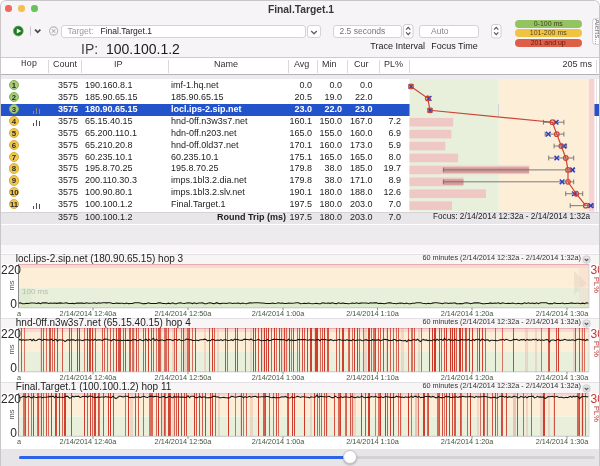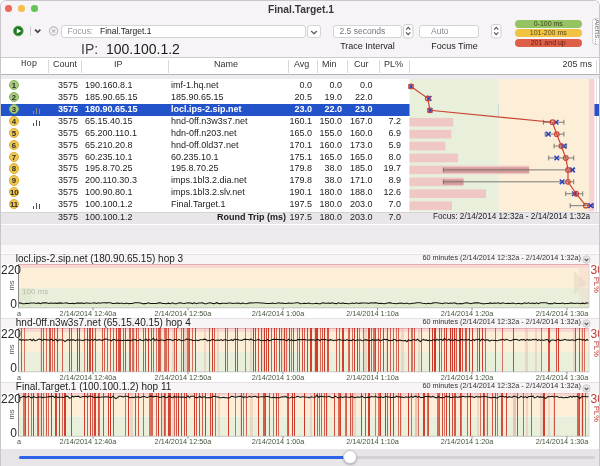--- a/index.html
+++ b/index.html
@@ -43,37 +43,37 @@
   <span class="tl" style="left:30.2px;background:#62c554;"></span>
   <div id="title">Final.Target.1</div>
   <svg width="600" height="57" style="position:absolute;left:0;top:0;">
     <circle cx="17.3" cy="30" r="4.9" fill="#1e7c1e" stroke="#6aa86a" stroke-width="0.8"></circle>
     <path d="M15.8 27.4 L20.3 30 L15.8 32.6 Z" fill="#fff"></path>
     <line x1="29.5" y1="25.5" x2="29.5" y2="34.5" stroke="#c8c5ca" stroke-width="1"></line>
     <path d="M34 28.6 L36.7 31.2 L39.4 28.6" stroke="#4d4d4d" stroke-width="1.7" fill="none"></path>
     <circle cx="52.6" cy="30" r="4.1" fill="none" stroke="#b9b6bb" stroke-width="1.1"></circle>
     <path d="M50.9 28.3 L54.3 31.7 M50.9 31.7 L54.3 28.3" stroke="#b9b6bb" stroke-width="1.1"></path>
   </svg>
-  <div class="fld" style="left:60px;width:245px;"><span style="color:#9b989e;margin-left:5.5px;">Focus:</span><span style="margin-left:7px;">Final.Target.1</span></div>
+  <div class="fld" style="left:60px;width:245px;"><span style="color:#9b989e;margin-left:5.5px;">Target:</span><span style="margin-left:7px;">Final.Target.1</span></div>
   <div class="fld" style="left:306px;width:14px;"></div>
   <svg width="14" height="14" viewBox="0 0 14 14" style="position:absolute;left:306px;top:23.5px;">
         <path d="M4.2 6 L7 8.8 L9.8 6" stroke="#666" stroke-width="1.4" fill="none"></path>
       </svg>
   <div class="fld" style="left:331.5px;width:69.5px;color:#77747c;"><span style="margin-left:6px;">2.5 seconds</span></div>
   <div class="fld" style="left:418px;width:60px;color:#8a878f;"><span style="margin-left:11px;">Auto</span></div>
   <svg width="30" height="18" viewBox="0 0 30 18" style="position:absolute;left:402px;top:23px;">
     <rect x="0.5" y="0.5" width="9.5" height="13.5" rx="2.5" fill="#fff" stroke="#d0cdd2"></rect>
     <path d="M3.1 5.6 L5.2 3.4 L7.3 5.6 M3.1 8.4 L5.2 10.6 L7.3 8.4" stroke="#555" stroke-width="1.2" fill="none"></path>
   </svg>
   <svg width="30" height="18" viewBox="0 0 30 18" style="position:absolute;left:489.5px;top:23px;">
     <rect x="0.5" y="0.5" width="9.5" height="13.5" rx="2.5" fill="#fff" stroke="#d0cdd2"></rect>
     <path d="M3.1 5.6 L5.2 3.4 L7.3 5.6 M3.1 8.4 L5.2 10.6 L7.3 8.4" stroke="#555" stroke-width="1.2" fill="none"></path>
   </svg>
   <div style="position:absolute;left:80px;top:40px;font-size:14px;color:#1c1c1c;"><span style="color:#444;">IP:</span>&nbsp; 100.100.1.2</div>
-  <div style="position:absolute;left:309px;top:40.3px;width:115px;text-align:center;font-size:9px;color:#1c1c1c;">Trace Interval</div>
+  <div style="position:absolute;left:309px;top:40.3px;width:115px;text-align:right;font-size:9px;color:#1c1c1c;">Trace Interval</div>
   <div style="position:absolute;left:396px;top:40.3px;width:115px;text-align:center;font-size:9px;color:#1c1c1c;">Focus Time</div>
   <div style="position:absolute;left:513.5px;top:18.5px;width:67.5px;height:8px;border-radius:5px;background:#94c361;font-size:7px;color:#41431f;text-align:center;line-height:8.5px;">0-100 ms</div>
   <div style="position:absolute;left:513.5px;top:28.2px;width:67.5px;height:8px;border-radius:5px;background:#f0c343;font-size:7px;color:#594a1b;text-align:center;line-height:8.5px;">101-200 ms</div>
   <div style="position:absolute;left:513.5px;top:38.3px;width:67.5px;height:8px;border-radius:5px;background:#dd5f48;font-size:7px;color:#5d1d14;text-align:center;line-height:8.5px;">201 and up</div>
   <div style="position:absolute;left:591px;top:17px;width:10px;height:26.5px;background:#fdfcfd;border:1px solid #d9d6da;border-right:none;border-radius:4px 0 0 4px;"></div>
   <div style="position:absolute;left:592px;top:18px;font-size:7.5px;color:#777;writing-mode:vertical-lr;">Alerts...</div>
 </div>
 
 <div class="thead">
   <span style="left:20px;font-family:Liberation Mono, monospace;">Hop</span>

